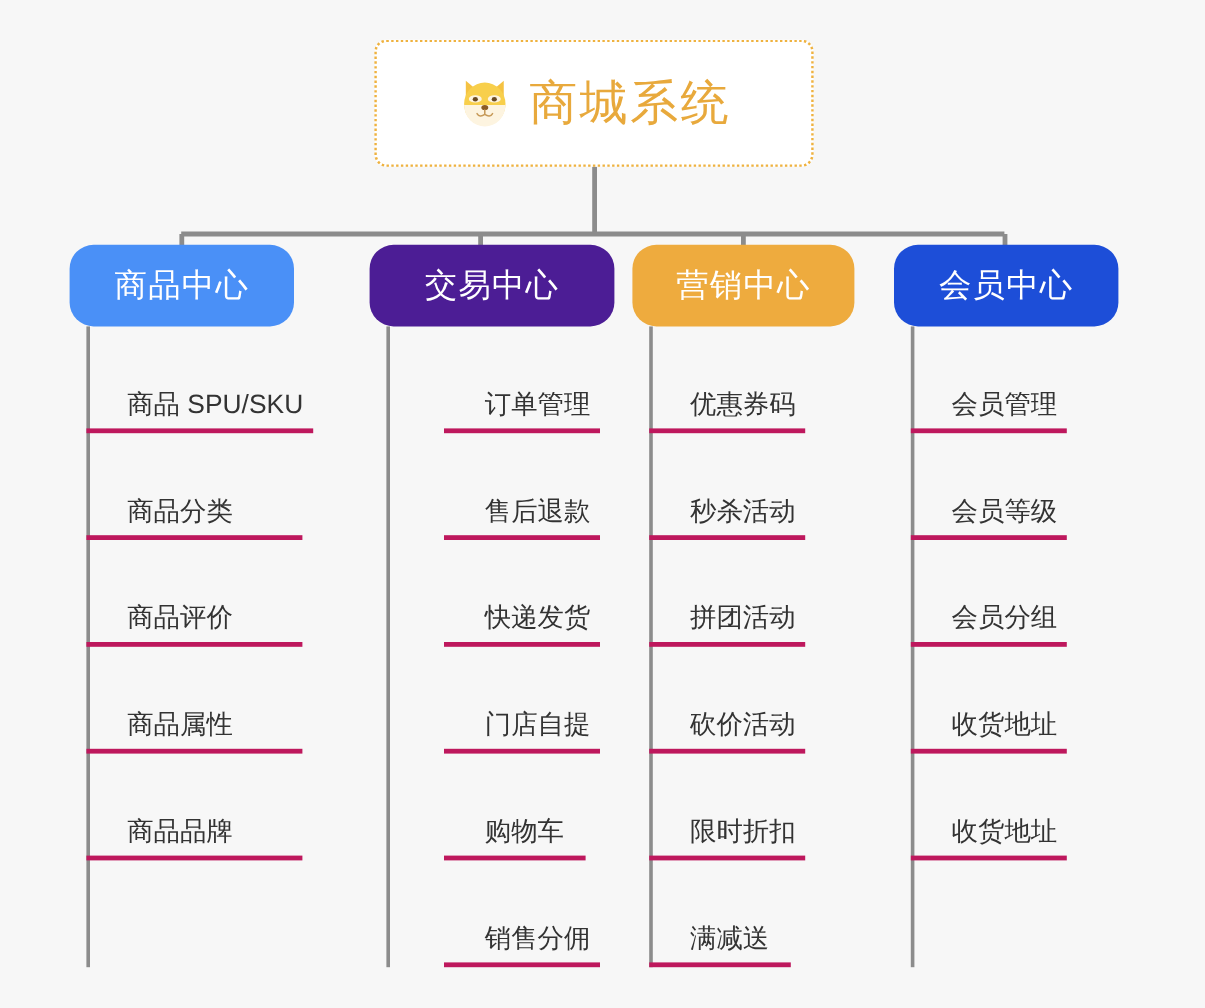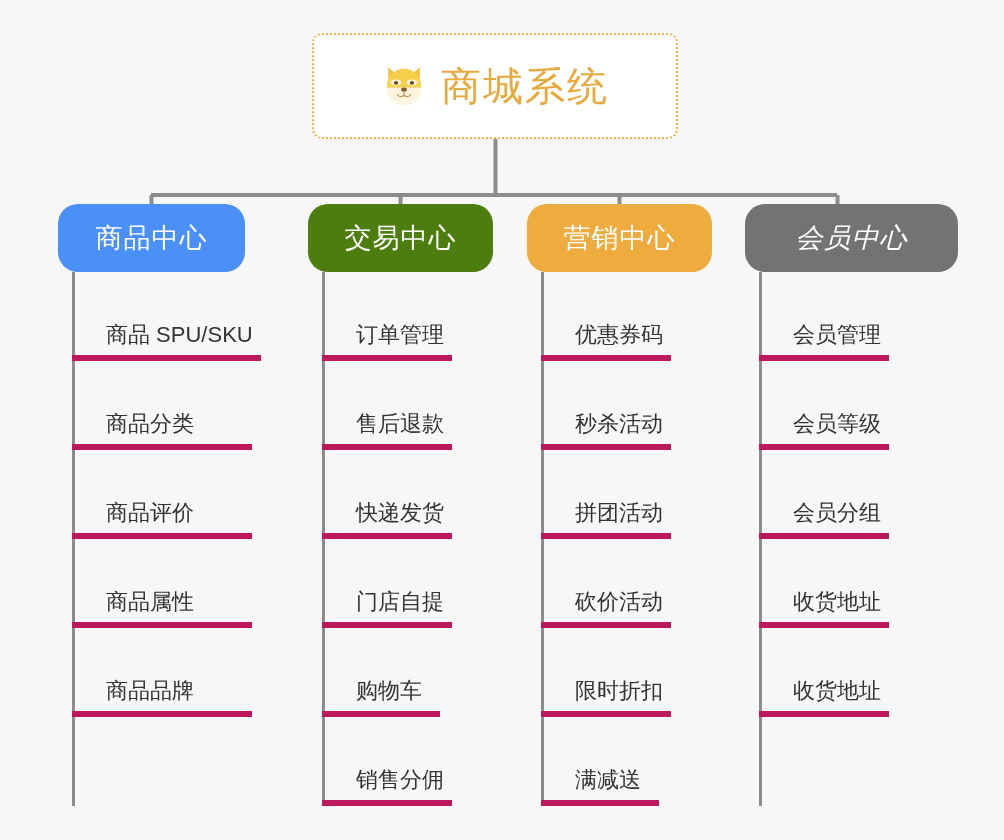--- a/index.html
+++ b/index.html
@@ -101,21 +101,21 @@
     align-items: flex-end;
     box-sizing: border-box;
   }
   .leaf-label {
     font-size: 22px;
     color: #333333;
     line-height: 1;
     padding-bottom: 9px;
     padding-left: 34px;
     white-space: nowrap;
-    border-bottom: 6px solid #be185d;
+    border-bottom: 4px solid #be185d;
     box-sizing: border-box;
     min-width: 120px;
     display: block;
   }
 
   
   .branch[data-col="0"] .leaf-label { min-width: 180px; padding-right: 8px; }
   .branch[data-col="1"] .leaf-label { min-width: 118px; padding-right: 8px; }
   .branch[data-col="2"] .leaf-label { min-width: 118px; padding-right: 8px; }
   .branch[data-col="3"] .leaf-label { min-width: 118px; padding-right: 8px; }
@@ -173,25 +173,25 @@
           </div>
           <div class="leaf-item">
             <span class="leaf-label">商品属性</span>
           </div>
           <div class="leaf-item">
             <span class="leaf-label">商品品牌</span>
           </div>
         </div>
       </div>
       <div class="branch" data-col="1" style="left: 308px; width: 185px;">
-        <div class="branch-header" style="background: #4d7c0f; width: 185px;">
+        <div class="branch-header" style="background: #4c1d95; width: 204px;">
           <span>交易中心</span>
         </div>
         <div class="branch-stem" style="left: 14px; height: 534px; background: rgb(140, 140, 140);"></div>
-        <div class="leaf-list" style="left: 14px;">
+        <div class="leaf-list" style="left: 14px; padding-left: 48px;">
           <div class="leaf-item">
             <span class="leaf-label">订单管理</span>
           </div>
           <div class="leaf-item">
             <span class="leaf-label">售后退款</span>
           </div>
           <div class="leaf-item">
             <span class="leaf-label">快递发货</span>
           </div>
           <div class="leaf-item">
@@ -225,21 +225,21 @@
           </div>
           <div class="leaf-item">
             <span class="leaf-label">限时折扣</span>
           </div>
           <div class="leaf-item">
             <span class="leaf-label">满减送</span>
           </div>
         </div>
       </div>
       <div class="branch" data-col="3" style="left: 745px; width: 187px;">
-        <div class="branch-header" style="background: #737373; width: 213px; font-style: italic;">
+        <div class="branch-header" style="background: #1d4ed8; width: 187px;">
           <span>会员中心</span>
         </div>
         <div class="branch-stem" style="left: 14px; height: 534px; background: rgb(140, 140, 140);"></div>
         <div class="leaf-list" style="left: 14px;">
           <div class="leaf-item">
             <span class="leaf-label">会员管理</span>
           </div>
           <div class="leaf-item">
             <span class="leaf-label">会员等级</span>
           </div>

